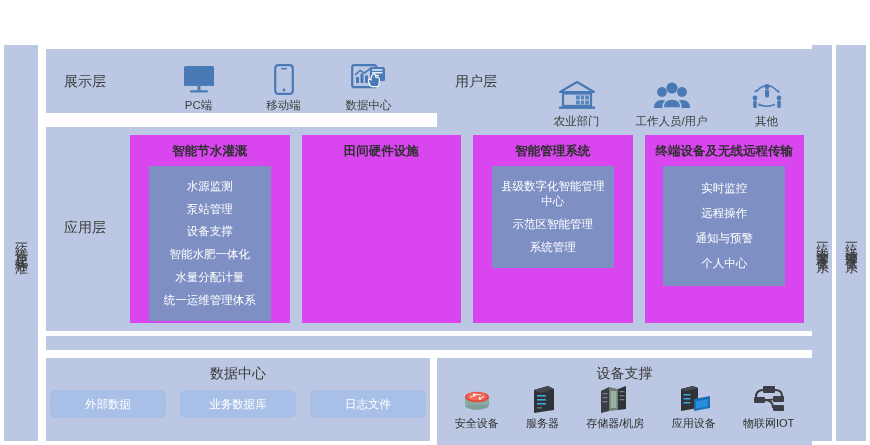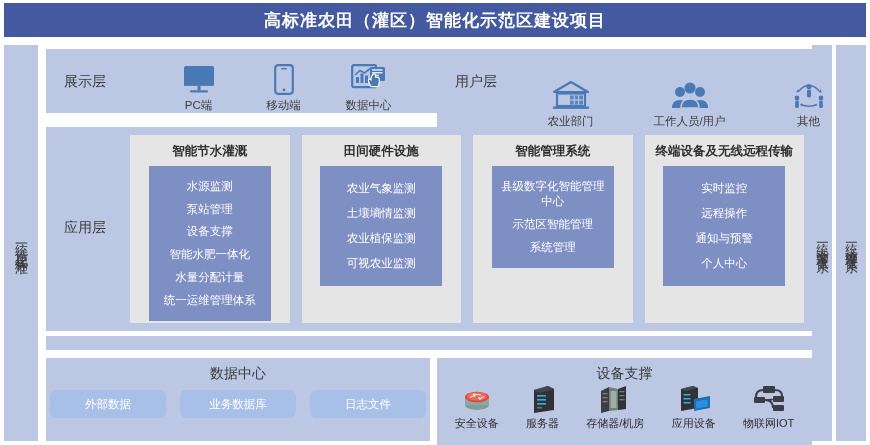--- a/index.html
+++ b/index.html
@@ -131,21 +131,21 @@
   .app-cards {
     position: absolute;
     left: 84px;
     top: 8px;
     right: 8px;
     bottom: 8px;
     display: flex;
     gap: 12px;
   }
   .app-card {
-    background: #e5e5e5;
+    background: #d946ef;
     flex: 1 1 0;
     display: flex;
     flex-direction: column;
     align-items: center;
     padding: 8px 7px 0 7px;
     box-sizing: border-box;
   }
   .app-card-title {
     font-size: 12.5px;
     font-weight: bold;
@@ -233,23 +233,20 @@
     color: #2f2f2f;
     margin-top: 2px;
     white-space: nowrap;
   }
 </style>
 </head>
 <body>
 
 <div id="page">
 
-  <div class="title-bar">
-    <span class="title-text">高标准农田（灌区）智能化示范区建设项目</span>
-  </div>
 
   <div class="rail rail-left">
     <span class="rail-text">统一信息化标准</span>
   </div>
 
   <div class="rail rail-right-outer">
     <span class="rail-text">统一安全管理体系</span>
   </div>
   <div class="rail rail-right-inner">
     <span class="rail-text">统一运维管理体系</span>
@@ -299,21 +296,21 @@
           </svg>
         </span>
         <span class="icon-caption">数据中心</span>
       </div>
     </div>
   </div>
 
   <div class="panel panel-user">
     <div class="layer-label" style="left:18px; top:24px;">用户层</div>
 
-    <div class="icon-row" style="left:86px; top:0;gap:24px;">
+    <div class="icon-row" style="left:92px; top:0;">
       <div class="icon-item" style="width:95px;">
         <span class="icon-glyph">
           <svg width="40" height="30" viewBox="0 0 40 30">
             <path d="M20 2 L37 12 L3 12 Z" fill="none" stroke="#4a7ab5" stroke-width="2.2" stroke-linejoin="round"></path>
             <rect x="6" y="13.5" width="28" height="12.5" fill="none" stroke="#4a7ab5" stroke-width="2.2"></rect>
             <rect x="19" y="15.5" width="13" height="9" fill="#4a7ab5" opacity="0.85"></rect>
             <line x1="23.3" y1="15.5" x2="23.3" y2="24.5" stroke="#bcc8e3" stroke-width="1.1"></line>
             <line x1="27.6" y1="15.5" x2="27.6" y2="24.5" stroke="#bcc8e3" stroke-width="1.1"></line>
             <line x1="19" y1="20" x2="32" y2="20" stroke="#bcc8e3" stroke-width="1.1"></line>
             <rect x="2" y="26.5" width="36" height="2.4" fill="#4a7ab5"></rect>
@@ -370,26 +367,20 @@
           <div class="app-item">泵站管理</div>
           <div class="app-item">设备支撑</div>
           <div class="app-item">智能水肥一体化</div>
           <div class="app-item">水量分配计量</div>
           <div class="app-item">统一运维管理体系</div>
         </div>
       </div>
 
       <div class="app-card">
         <div class="app-card-title">田间硬件设施</div>
-        <div class="app-card-body" style="min-height:120px;">
-          <div class="app-item">农业气象监测</div>
-          <div class="app-item">土壤墒情监测</div>
-          <div class="app-item">农业植保监测</div>
-          <div class="app-item">可视农业监测</div>
-        </div>
       </div>
 
       <div class="app-card">
         <div class="app-card-title">智能管理系统</div>
         <div class="app-card-body" style="min-height:102px;">
           <div class="app-item">县级数字化智能管理中心</div>
           <div class="app-item">示范区智能管理</div>
           <div class="app-item">系统管理</div>
         </div>
       </div>

